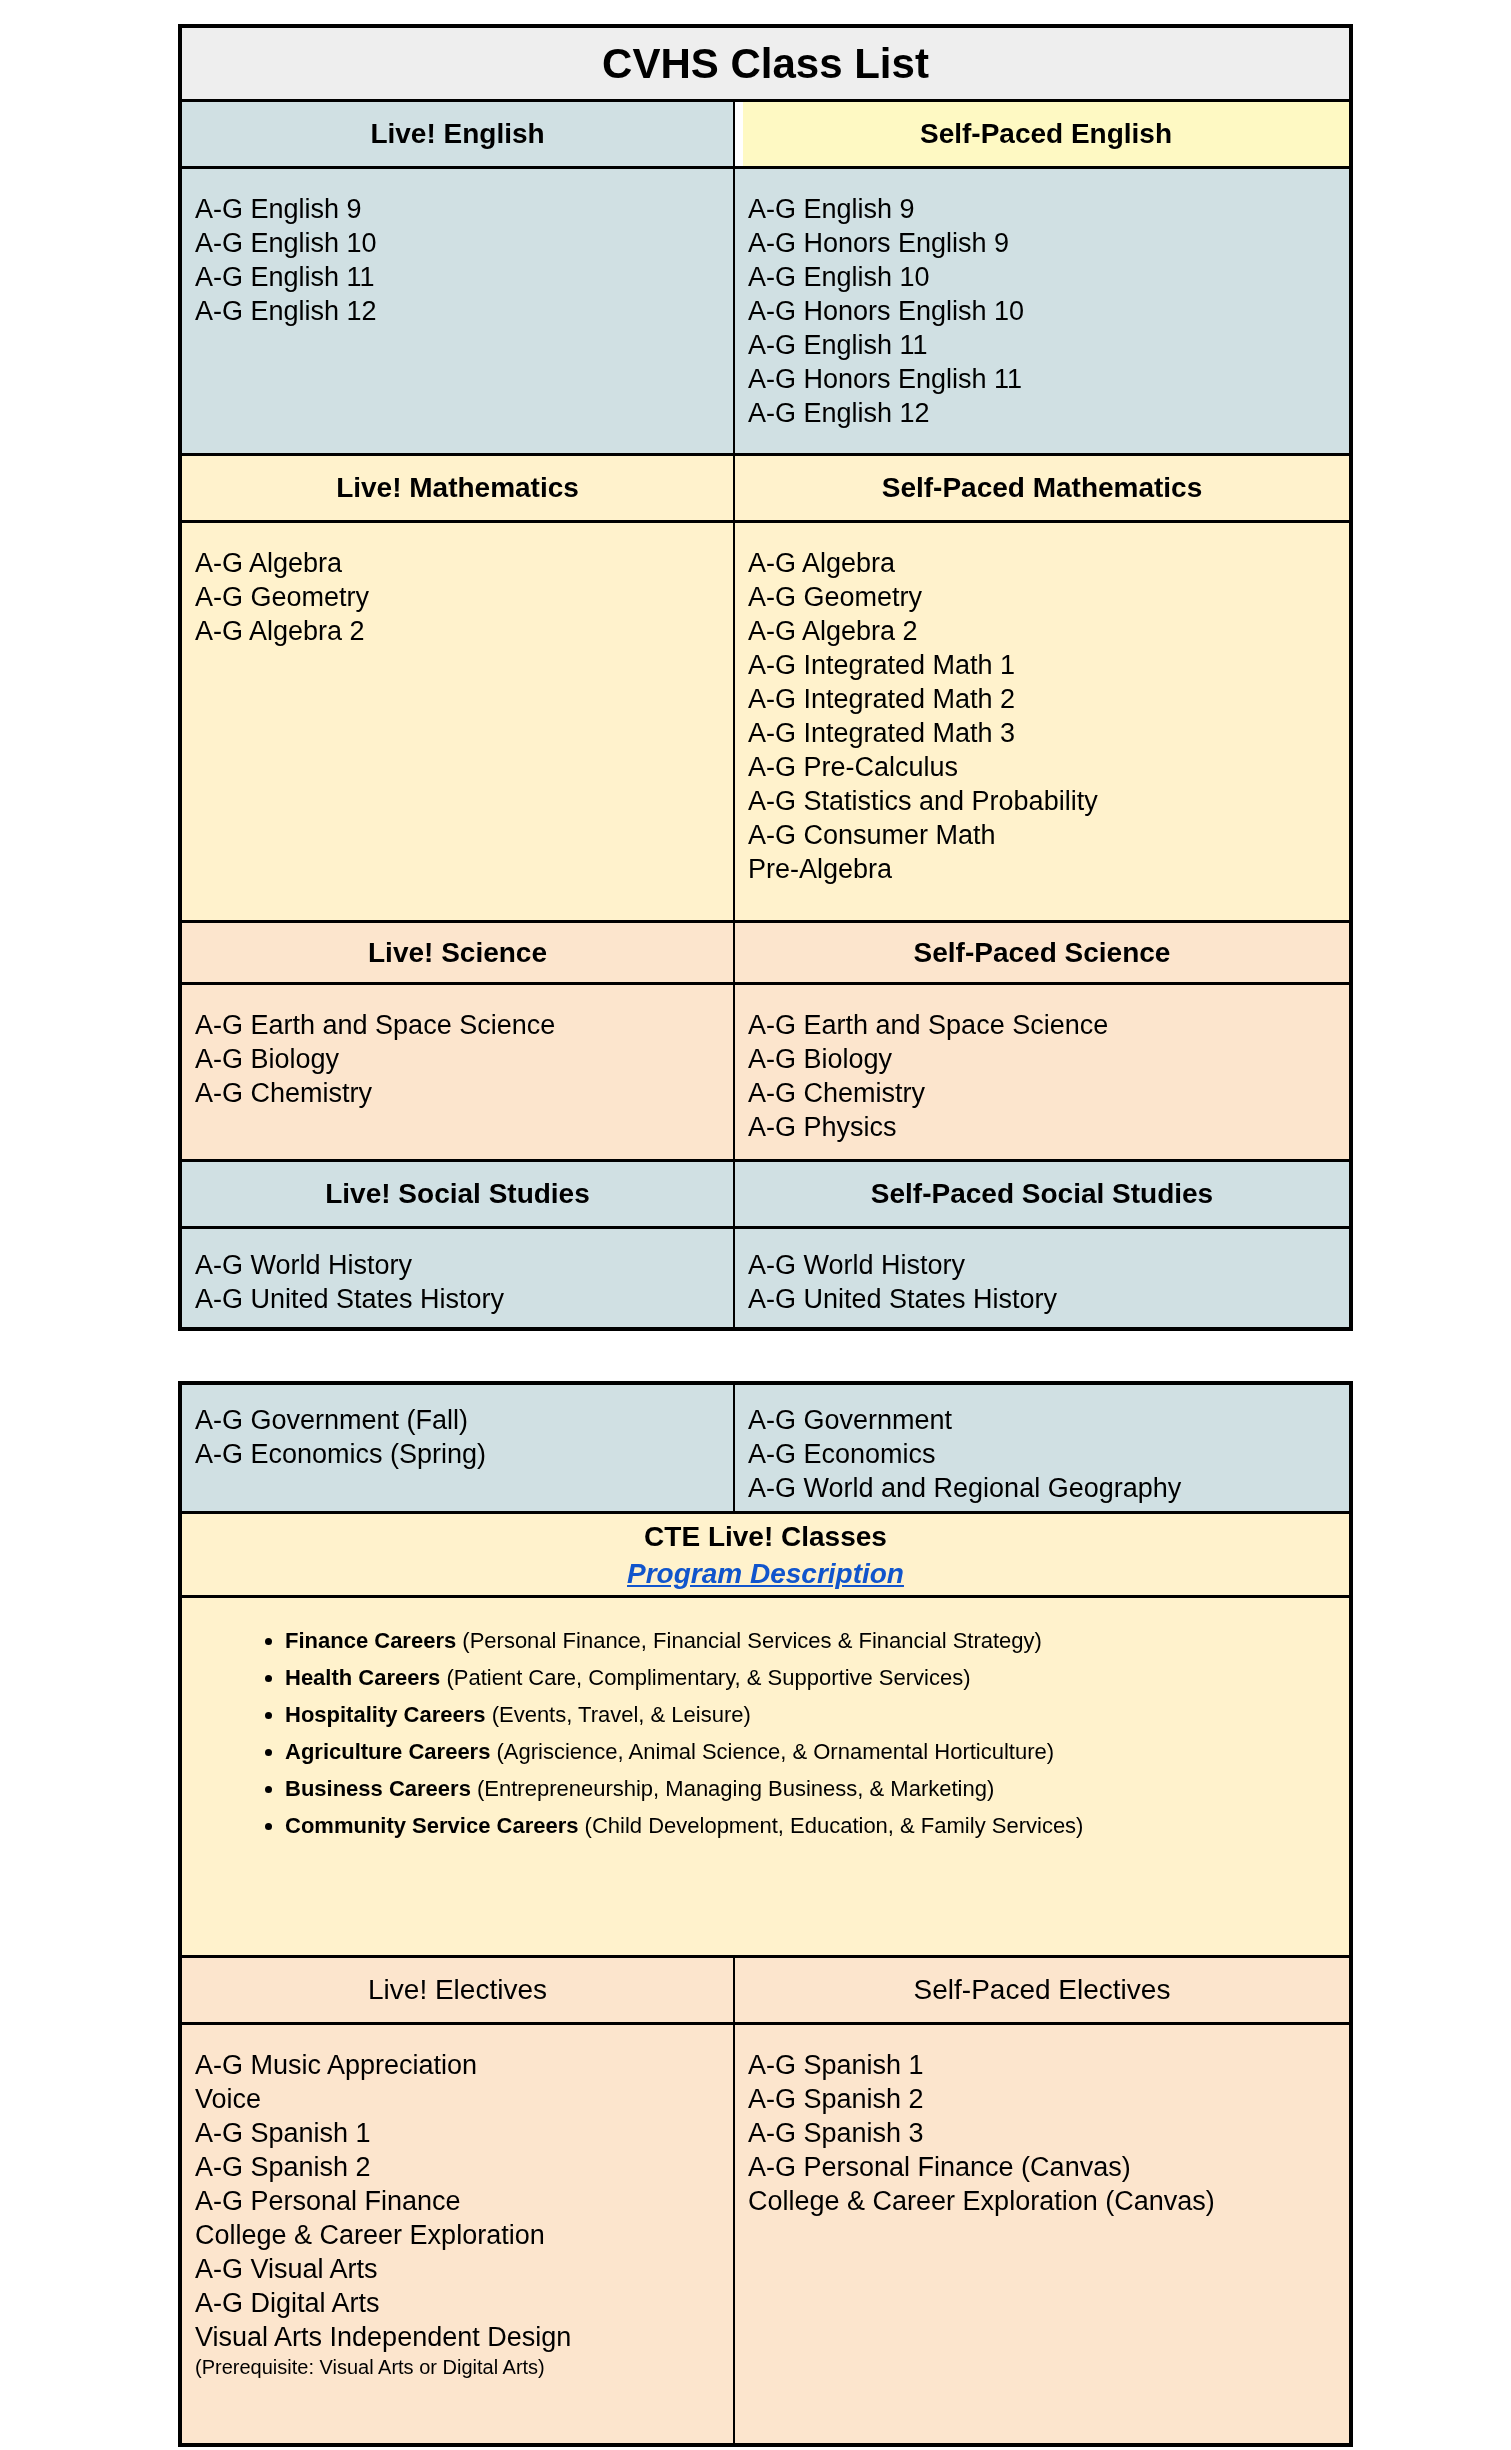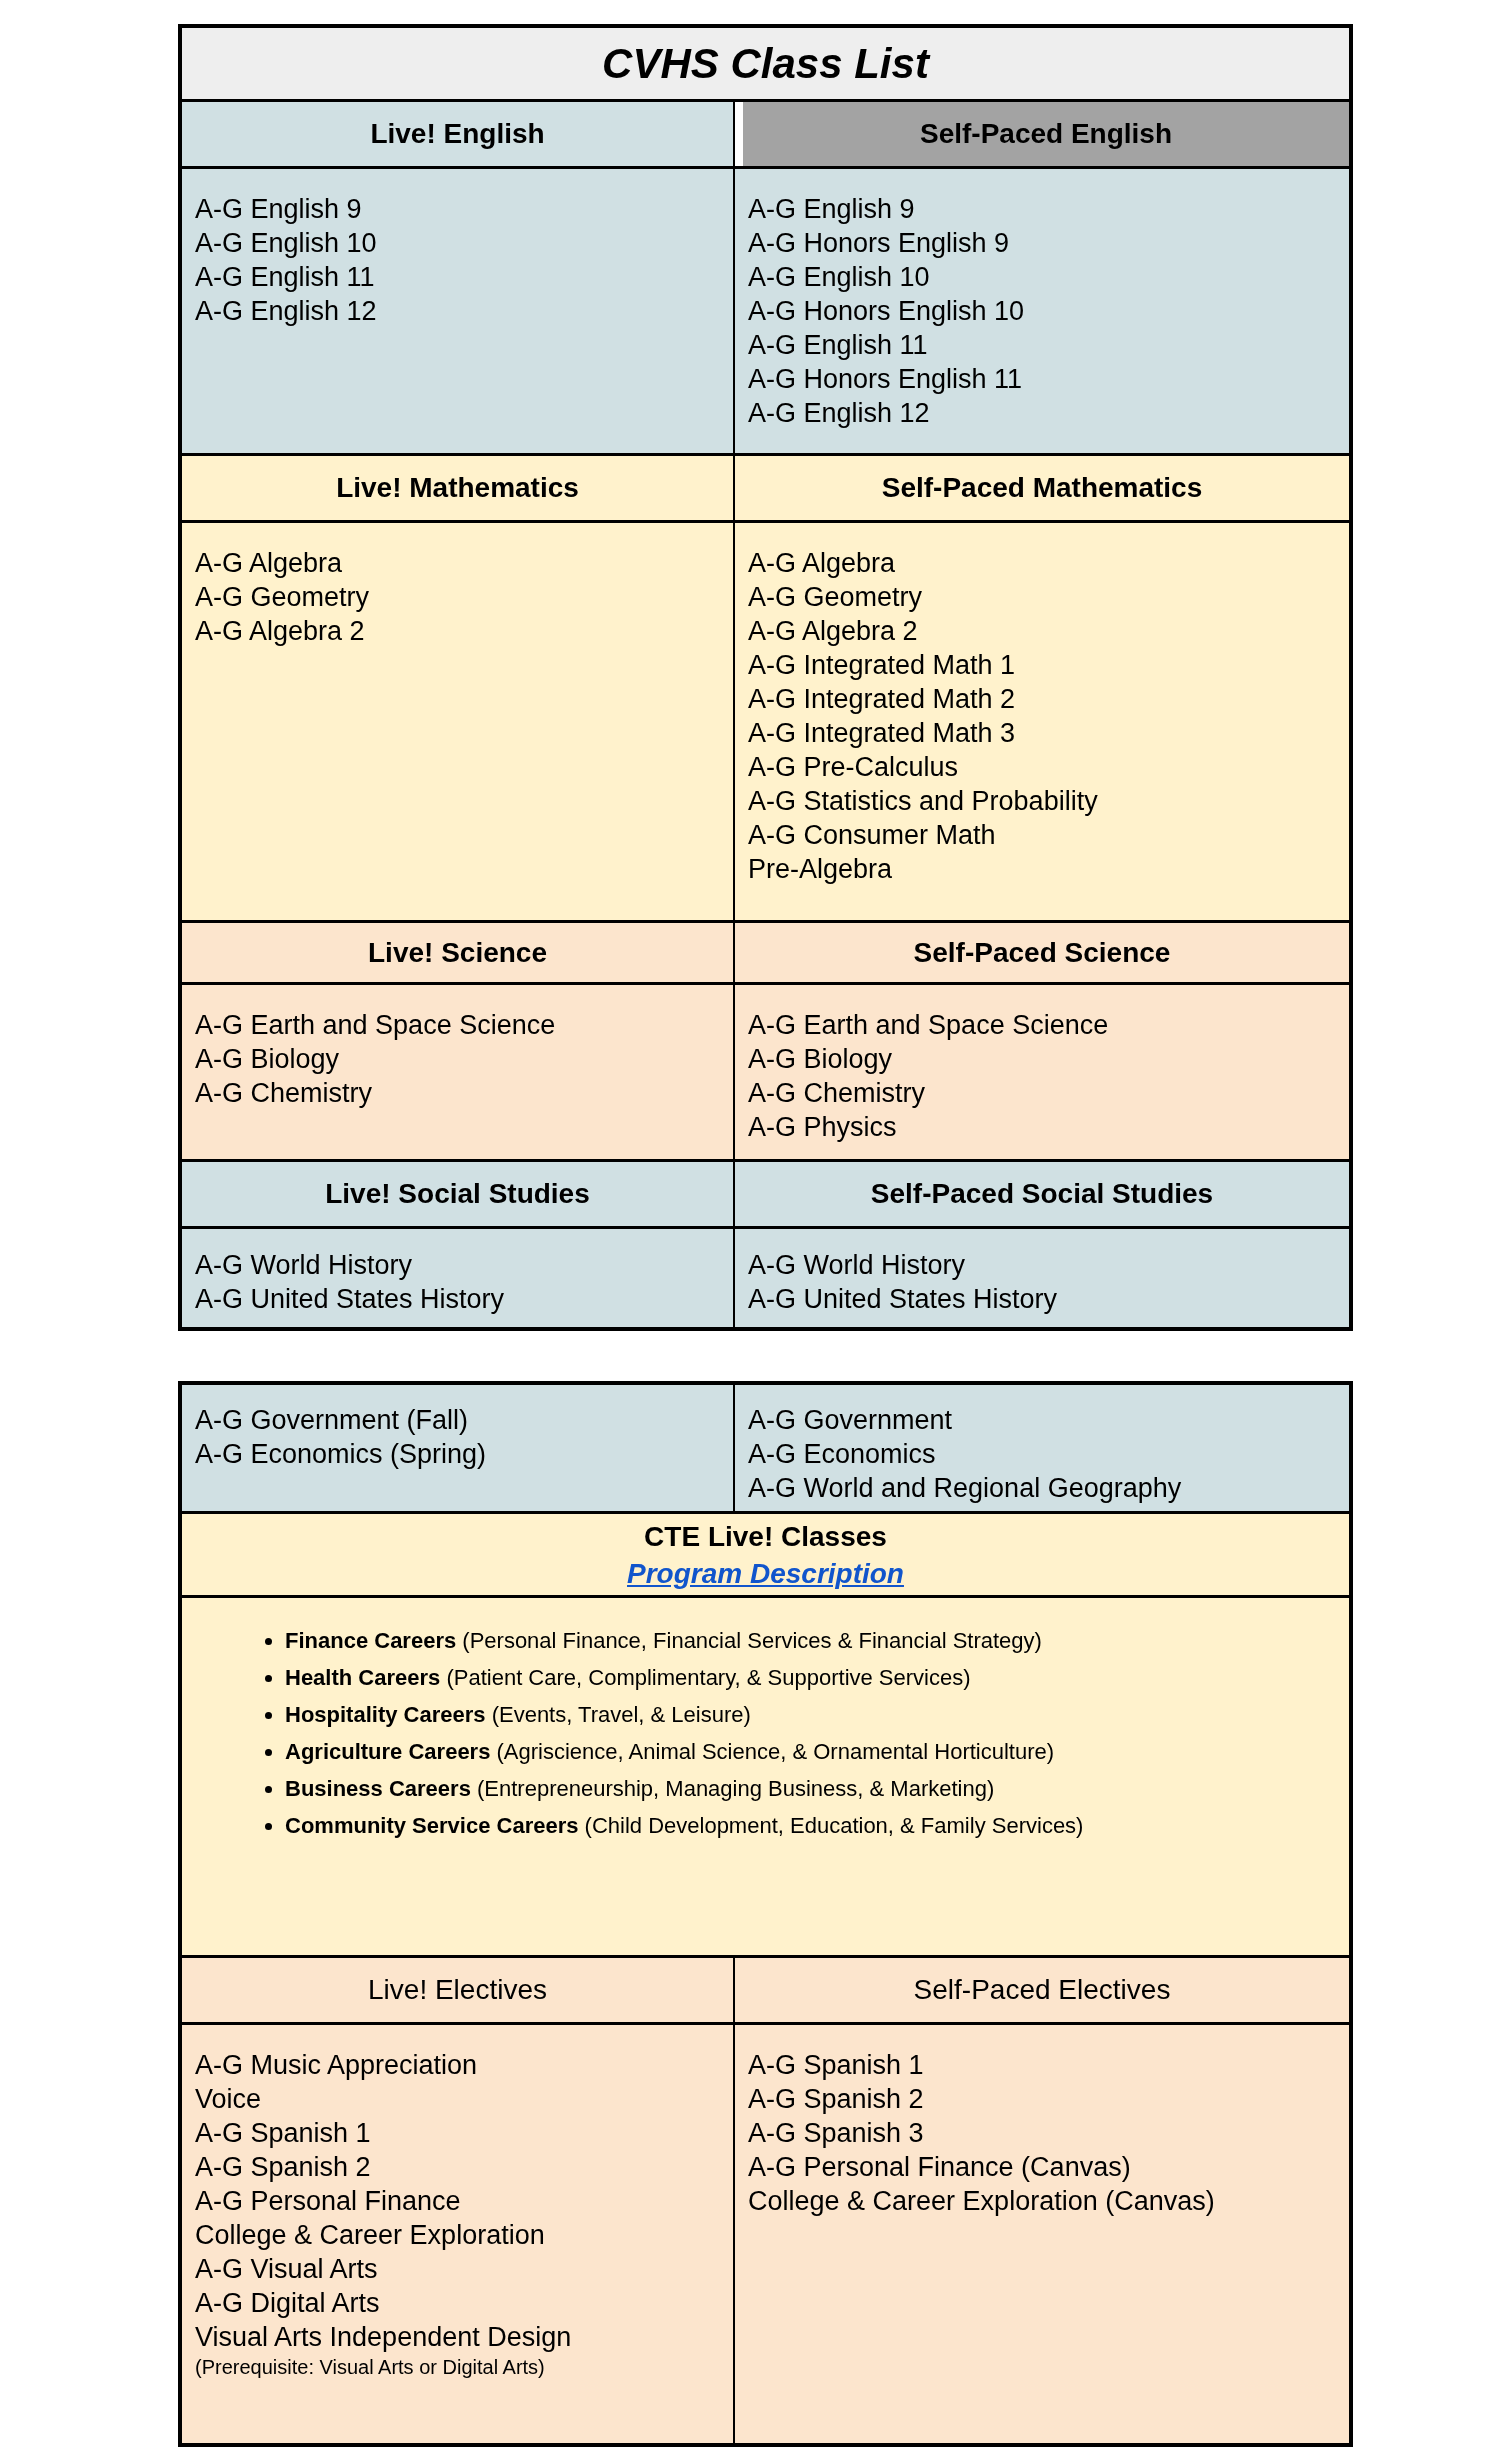--- a/index.html
+++ b/index.html
@@ -45,26 +45,26 @@
   .cte-body li strong{font-weight:bold;}
 </style>
 </head>
 <body>
 
 <div class="page">
 
   <div class="tbl tbl1">
 
     <div class="row r-title">
-      <div class="cell merged title-cell" data-theme="gray" style="background: rgb(238, 238, 238); font-style: italic;">CVHS Class List</div>
+      <div class="cell merged title-cell" data-theme="gray" style="background: rgb(238, 238, 238);">CVHS Class List</div>
     </div>
 
     <div class="row r-ehdr">
       <div class="cell left hdr-cell" data-theme="blue" style="background: rgb(208, 224, 227);">Live! English</div>
-      <div class="cell right hdr-cell" data-theme="blue" style="background: #a3a3a3; text-align: center;">Self-Paced English</div>
+      <div class="cell right hdr-cell" data-theme="blue" style="background: #fef9c3; text-align: center;">Self-Paced English</div>
     </div>
     <div class="row r-econt">
       <div class="cell left items" data-theme="blue" style="background: rgb(208, 224, 227);">
           <div class="item">A-G English 9</div>
           <div class="item">A-G English 10</div>
           <div class="item">A-G English 11</div>
           <div class="item">A-G English 12</div>
         </div>
       <div class="cell right items" data-theme="blue" style="background: rgb(208, 224, 227);">
           <div class="item">A-G English 9</div>

